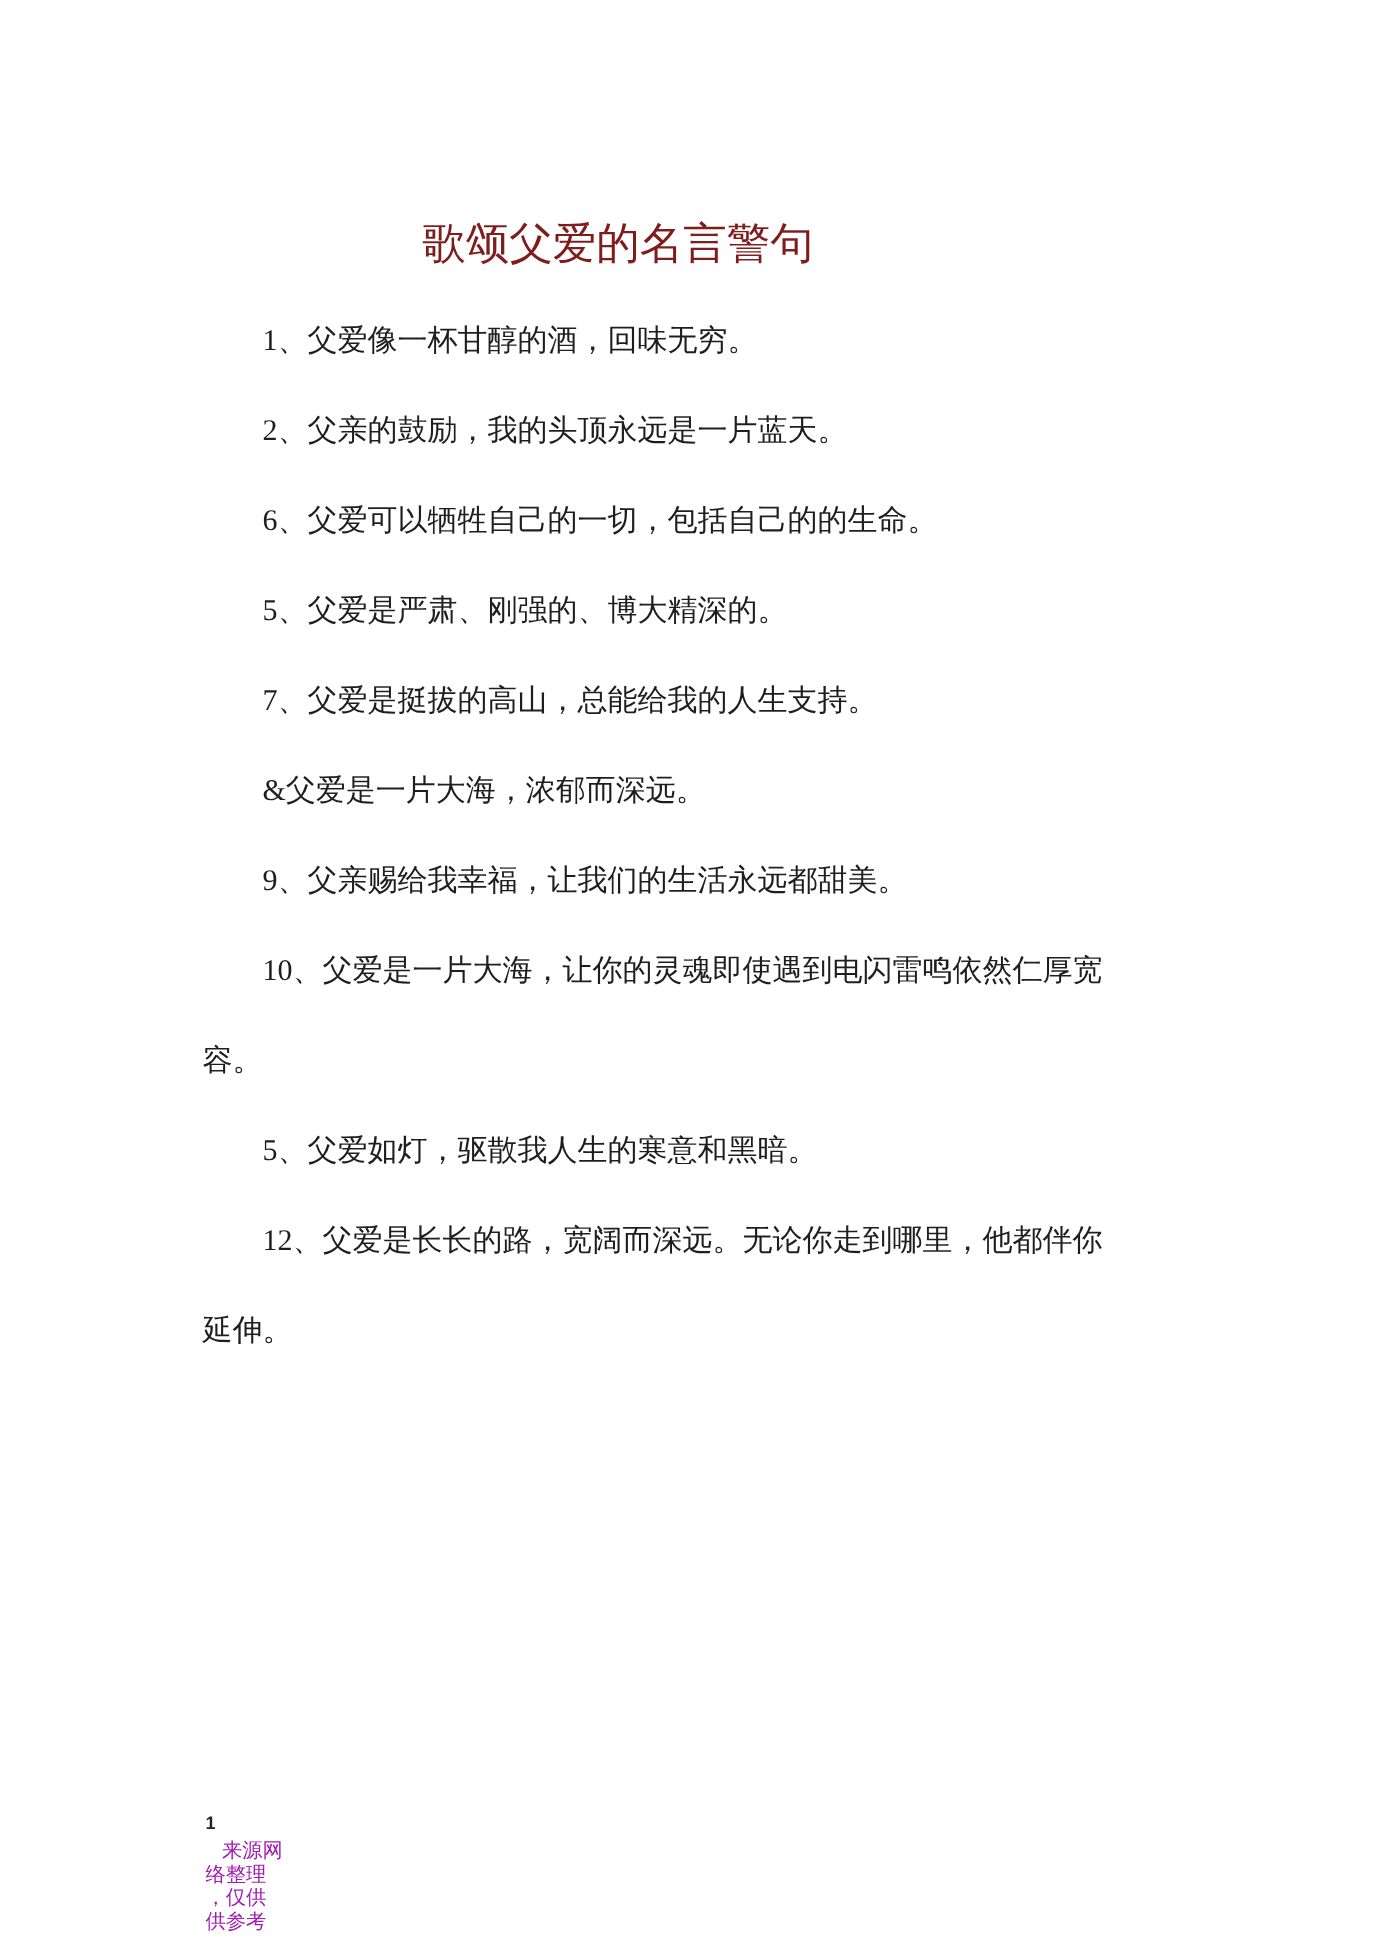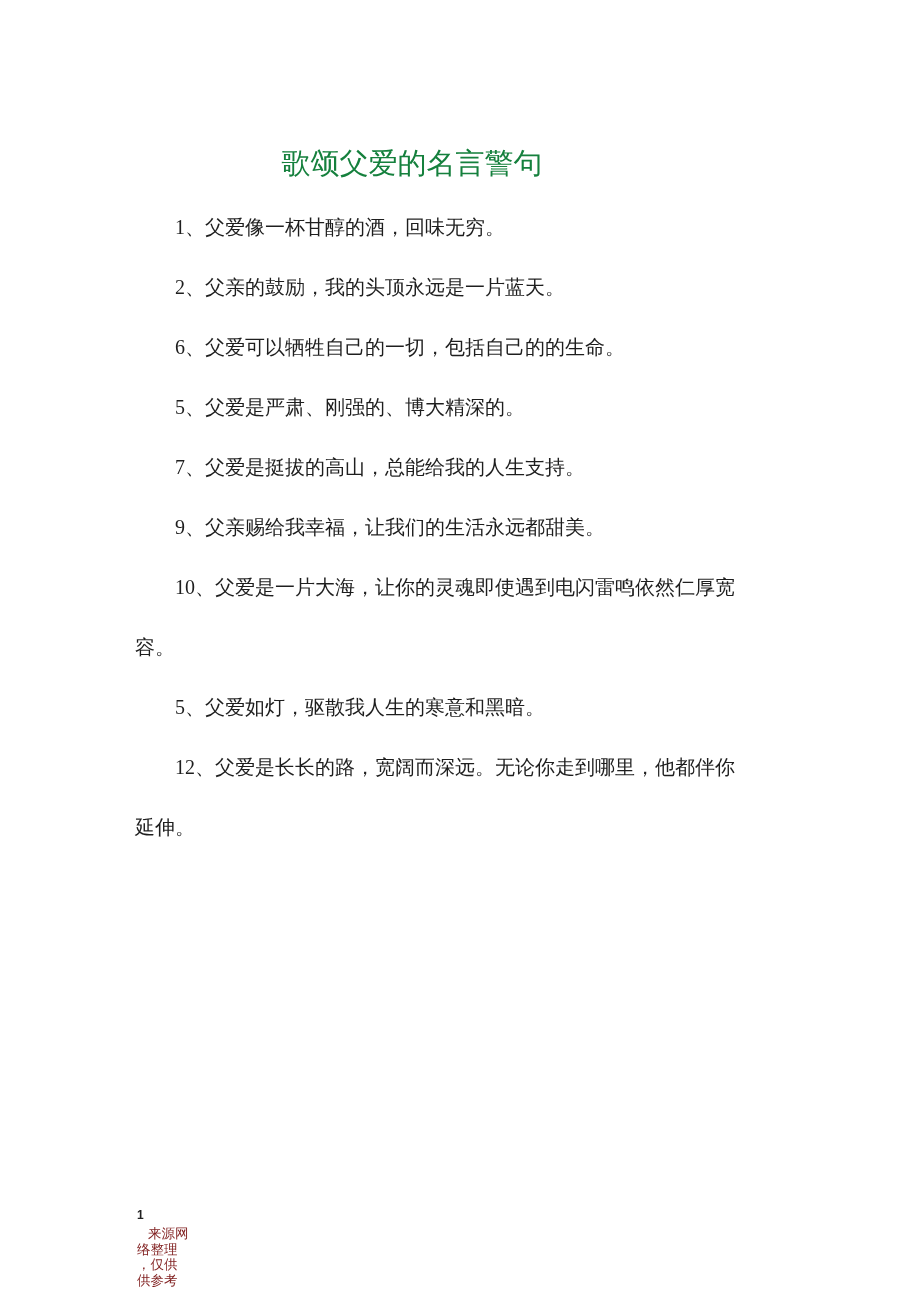--- a/index.html
+++ b/index.html
@@ -19,21 +19,21 @@
   .doc-title {
     position: absolute;
     top: 145px;
     left: 0;
     width: 824px;
     margin: 0;
     text-align: center;
     font-size: 29px;
     font-weight: 400;
     line-height: 36px;
-    color: #15803d;
+    color: #7f1d1d;
   }
   .quotes {
     position: absolute;
     top: 197px;
     left: 135px;
     width: 606px;
     font-size: 20px;
     line-height: 60px;
     text-align: left;
   }
@@ -53,38 +53,39 @@
     line-height: 14px;
   }
   .footer-source {
     position: absolute;
     left: 137px;
     top: 1226px;
     width: 52px;
     font-size: 13.5px;
     line-height: 15.5px;
     text-indent: 11px;
-    color: #7f1d1d;
+    color: #a21caf;
     word-break: break-all;
     line-break: anywhere;
   }
 </style>
 </head>
 <body>
 
 <div class="page">
 
   <h1 class="doc-title">歌颂父爱的名言警句</h1>
 
   <div class="quotes">
       <p>1、父爱像一杯甘醇的酒，回味无穷。</p>
       <p>2、父亲的鼓励，我的头顶永远是一片蓝天。</p>
       <p>6、父爱可以牺牲自己的一切，包括自己的的生命。</p>
       <p>5、父爱是严肃、刚强的、博大精深的。</p>
       <p>7、父爱是挺拔的高山，总能给我的人生支持。</p>
+      <p>&amp;父爱是一片大海，浓郁而深远。</p>
       <p>9、父亲赐给我幸福，让我们的生活永远都甜美。</p>
       <p>10、父爱是一片大海，让你的灵魂即使遇到电闪雷鸣依然仁厚宽容。</p>
       <p>5、父爱如灯，驱散我人生的寒意和黑暗。</p>
       <p>12、父爱是长长的路，宽阔而深远。无论你走到哪里，他都伴你延伸。</p>
     </div>
 
   <div class="footer-pagenum">1</div>
 
   <div class="footer-source">来源网络整理，仅供供参考</div>
 

